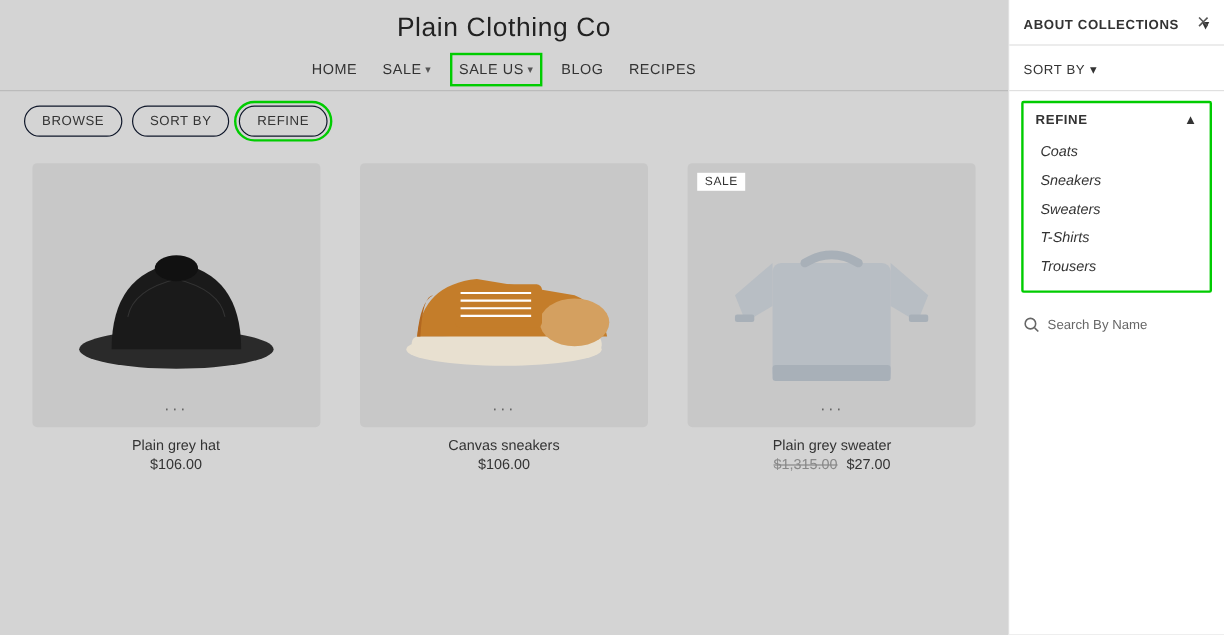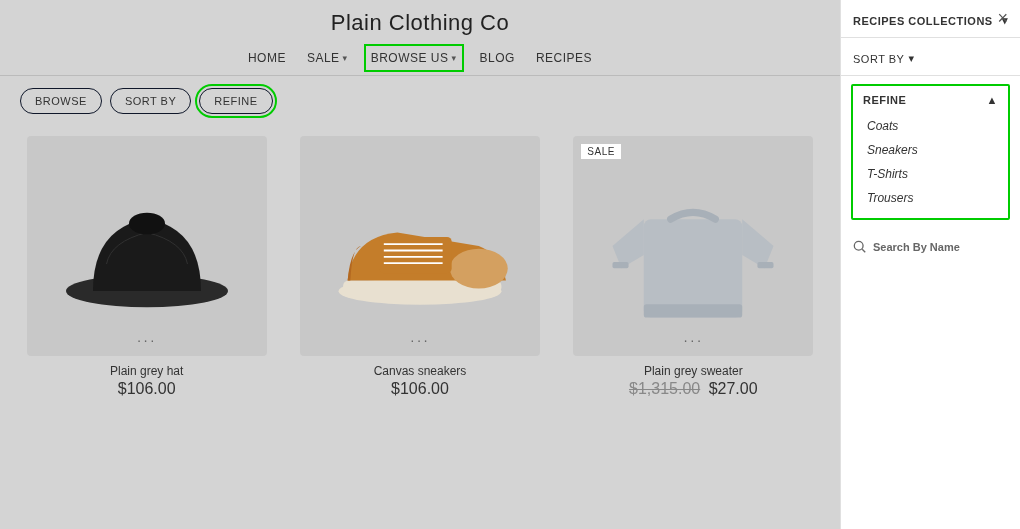--- a/index.html
+++ b/index.html
@@ -141,21 +141,21 @@
       letter-spacing: 2px;
       cursor: pointer;
     }
     .product-name {
       font-size: 12px;
       color: #333;
       margin-top: 8px;
       text-align: center;
     }
     .product-price {
-      font-size: 16px;
+      font-size: 12px;
       color: #333;
       margin-top: 2px;
     }
     .product-price .original {
       text-decoration: line-through;
       color: #888;
       margin-right: 4px;
     }
 
     
@@ -248,21 +248,20 @@
       color: #333;
       cursor: pointer;
     }
 
     
     .search-section {
       padding: 12px 12px;
       display: flex;
       align-items: center;
       gap: 6px;
-      font-weight: bold;
     }
     .search-icon-svg {
       width: 14px;
       height: 14px;
       color: #666;
     }
     .search-label {
       font-size: 11px;
       color: #666;
     }
@@ -288,21 +287,21 @@
 
   <nav class="nav">
     <a class="nav-item">
       <span>HOME</span>
     </a>
     <a class="nav-item">
       <span>SALE</span>
       <span class="nav-chevron">▾</span>
     </a>
     <a class="nav-item about-us-wrap">
-      <span>BROWSE US</span>
+      <span>SALE US</span>
       <span class="nav-chevron">▾</span>
     </a>
     <a class="nav-item">
       <span>BLOG</span>
     </a>
     <a class="nav-item">
       <span>RECIPES</span>
     </a>
   </nav>
 
@@ -390,40 +389,41 @@
     </div>
 
   </div>
 </div>
 
 <div class="right-panel">
   <button class="close-btn">×</button>
 
   <div class="right-panel-section">
     <button class="browse-collections-btn">
-      <span>RECIPES COLLECTIONS</span>
+      <span>ABOUT COLLECTIONS</span>
       <span>▾</span>
     </button>
   </div>
 
   <div class="right-panel-section">
     <button class="sort-by-btn">
       <span>SORT BY</span>
       <span>▾</span>
     </button>
   </div>
 
   <div class="refine-section">
     <button class="refine-header">
       <span>REFINE</span>
       <span>▲</span>
     </button>
     <ul class="refine-items">
       <li class="refine-item">Coats</li>
       <li class="refine-item">Sneakers</li>
+      <li class="refine-item">Sweaters</li>
       <li class="refine-item">T-Shirts</li>
       <li class="refine-item">Trousers</li>
     </ul>
   </div>
 
   <div class="search-section">
     <svg class="search-icon-svg" viewBox="0 0 16 16">
       <circle cx="6.5" cy="6.5" r="5" stroke="#666" stroke-width="1.5" fill="none"></circle>
       <line x1="10.5" y1="10.5" x2="14" y2="14" stroke="#666" stroke-width="1.5"></line>
     </svg>

